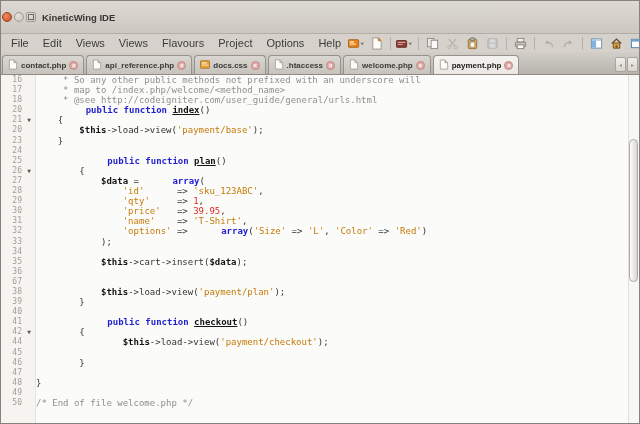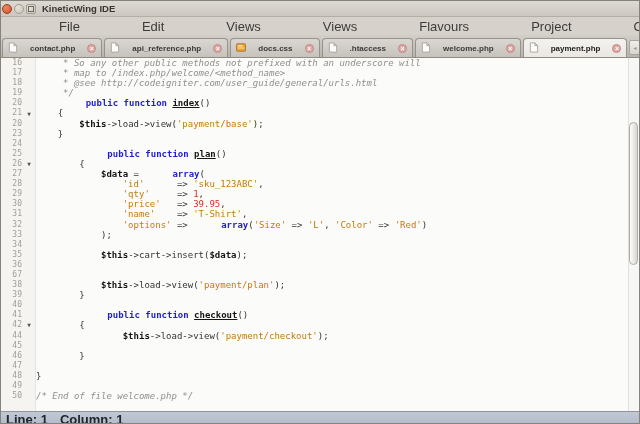--- a/index.html
+++ b/index.html
@@ -1,55 +1,55 @@
 <!DOCTYPE html>
 <html><head>
 <meta charset="utf-8">
 <style>
   * { margin:0; padding:0; box-sizing:border-box; }
   html,body { width:640px; height:424px; background:#d6d2cb; font-family:"Liberation Sans",sans-serif; }
   .window { position:relative; width:640px; height:424px; border:1px solid #87827b; background:#d6d2cb; overflow:hidden; }
 
   
-  .titlebar { height:16px; display:flex; align-items:center; background:linear-gradient(#ddd9d3,#ccc8c1); border-bottom:1px solid #b3aea6; }
+  .titlebar { height:33px; display:flex; align-items:center; background:linear-gradient(#ddd9d3,#ccc8c1); border-bottom:1px solid #b3aea6; }
   .winctl { display:flex; align-items:center; gap:2px; padding-left:1px; }
   .ctl { width:10px; height:10px; border-radius:50%; border:1px solid #a39d92; background:radial-gradient(circle at 35% 30%,#e7e2d8,#c9c4b9); }
   .ctl.close { background:radial-gradient(circle at 35% 30%,#f0885a,#d4502e); border-color:#93401f; }
   .ctl.max { border-radius:2px; display:flex; align-items:center; justify-content:center; }
   .ctl.max::after { content:""; width:4px; height:4px; border:1px solid #6f6a61; }
   .title { font-size:9.5px; font-weight:bold; color:#3a3530; margin-left:6px; }
 
   
   .menubar { height:18px; display:flex; align-items:center; justify-content:space-between; background:#d6d2cb; padding:0 3px; }
   .menus { display:flex; }
-  .menu-item { font-size:13px; color:#3b3b3b; padding:2px 7px; cursor:default;margin-left:48px; }
+  .menu-item { font-size:11px; color:#3b3b3b; padding:2px 7px; cursor:default; }
   .tools { display:flex; align-items:center; gap:3px; }
   .tool { width:17px; height:15px; display:flex; align-items:center; justify-content:center; }
   .tool svg { width:15px; height:13px; }
   .tool.wide svg { width:20px; height:13px; }
   .tsep { width:1px; height:13px; background:#b7b2aa; margin:0 2px; }
 
   
   .tabbar { height:23px; background:linear-gradient(#d2cfc9 0%,#b7b3ad 100%); border-bottom:1px solid #8f8a83; display:flex; align-items:flex-end; padding:0 1px; }
-  .tab { height:19px; display:flex; align-items:center; gap:12px; padding:0 5px; margin-right:2px; border:1px solid #97928a; border-bottom:none; border-radius:4px 4px 0 0; background:linear-gradient(#dad7d2,#c6c2bc); font-size:8px; font-weight:bold; color:#3b3a38; white-space:nowrap; }
+  .tab { height:19px; display:flex; align-items:center; gap:3px; padding:0 5px; margin-right:2px; border:1px solid #97928a; border-bottom:none; border-radius:4px 4px 0 0; background:linear-gradient(#dad7d2,#c6c2bc); font-size:8px; font-weight:bold; color:#3b3a38; white-space:nowrap; }
   .tab.active { background:linear-gradient(#f4f2ef,#eae7e3); color:#23221f; }
   .tab svg { width:10px; height:11px; }
   .tclose { width:9px; height:9px; border-radius:50%; background:#dfa7a4; border:1px solid #c08a86; color:#fff; font-size:7px; line-height:7px; text-align:center; font-weight:bold; }
   .tabnav { display:flex; gap:1px; margin-left:auto; margin-bottom:2px; }
   .tabnav .nbtn { width:11px; height:15px; background:linear-gradient(#f0eeea,#d9d6d0); border:1px solid #a9a49c; border-radius:2px; font-size:6px; color:#9a958d; display:flex; align-items:center; justify-content:center; }
 
   
   .editor { position:relative; height:353px; background:#fbfbf9; overflow:hidden; }
   .gutter-bg { position:absolute; left:0; top:0; bottom:0; width:35px; background:#f5f4f1; border-right:1px solid #e6e4df; }
   .code-area { position:relative; }
   .cl { display:flex; height:10.1px; align-items:center; font-family:"DejaVu Sans Mono",monospace; font-size:9px; line-height:10.1px; white-space:pre; }
   .ln { width:21px; text-align:right; font-size:8px; color:#a39e96; flex:0 0 21px; }
   .fold { width:14px; flex:0 0 14px; text-align:center; font-size:6px; color:#55524d; line-height:10px; }
   .code { flex:1; }
-  .cm { color:#8f8f8f;font-style:italic; }
+  .cm { color:#8f8f8f; }
   .kw { color:#1f1fd1; font-weight:bold;padding-left:28px; }
   .fn { color:#141414; font-weight:bold;text-decoration:underline; }
   .va { color:#141414; font-weight:bold; }
   .st { color:#c47a08; }
   .nu { color:#e02b20; }
   .pl { color:#333; }
 
   
   .vscroll { position:absolute; top:0; right:0; bottom:0; width:11px; background:#f7f7f5; border-left:1px solid #e2e0db; }
   .vthumb { position:absolute; top:64px; right:1px; width:9px; height:143px; border:1px solid #adaaa4; border-radius:5px; background:linear-gradient(90deg,#fdfdfc,#d8d6d1); }
@@ -235,21 +235,20 @@
       <span class="nbtn">▸</span>
     </div>
   </div>
 
   <div class="editor">
     <div class="gutter-bg"></div>
     <div class="code-area">
         <div class="cl"><span class="ln">16</span><span class="fold"></span><span class="code"><span class="cm">     * So any other public methods not prefixed with an underscore will</span></span></div>
         <div class="cl"><span class="ln">17</span><span class="fold"></span><span class="code"><span class="cm">     * map to /index.php/welcome/&lt;method_name&gt;</span></span></div>
         <div class="cl"><span class="ln">18</span><span class="fold"></span><span class="code"><span class="cm">     * @see http://codeigniter.com/user_guide/general/urls.html</span></span></div>
-        <div class="cl"><span class="ln">19</span><span class="fold"></span><span class="code"><span class="cm">     */</span></span></div>
         <div class="cl"><span class="ln">20</span><span class="fold"></span><span class="code"><span class="pl">    </span><span class="kw">public function </span><span class="fn">index</span><span class="pl">()</span></span></div>
         <div class="cl"><span class="ln">21</span><span class="fold">▼</span><span class="code"><span class="pl">    {</span></span></div>
         <div class="cl"><span class="ln">20</span><span class="fold"></span><span class="code"><span class="pl">        </span><span class="va">$this</span><span class="pl">-&gt;load-&gt;view(</span><span class="st">'payment/base'</span><span class="pl">);</span></span></div>
         <div class="cl"><span class="ln">23</span><span class="fold"></span><span class="code"><span class="pl">    }</span></span></div>
         <div class="cl"><span class="ln">24</span><span class="fold"></span><span class="code"></span></div>
         <div class="cl"><span class="ln">25</span><span class="fold"></span><span class="code"><span class="pl">        </span><span class="kw">public function </span><span class="fn">plan</span><span class="pl">()</span></span></div>
         <div class="cl"><span class="ln">26</span><span class="fold">▼</span><span class="code"><span class="pl">        {</span></span></div>
         <div class="cl"><span class="ln">27</span><span class="fold"></span><span class="code"><span class="pl">            </span><span class="va">$data</span><span class="pl"> = </span><span class="kw">array</span><span class="pl">(</span></span></div>
         <div class="cl"><span class="ln">28</span><span class="fold"></span><span class="code"><span class="pl">                </span><span class="st">'id'</span><span class="pl">      =&gt; </span><span class="st">'sku_123ABC'</span><span class="pl">,</span></span></div>
         <div class="cl"><span class="ln">29</span><span class="fold"></span><span class="code"><span class="pl">                </span><span class="st">'qty'</span><span class="pl">     =&gt; </span><span class="nu">1</span><span class="pl">,</span></span></div>

